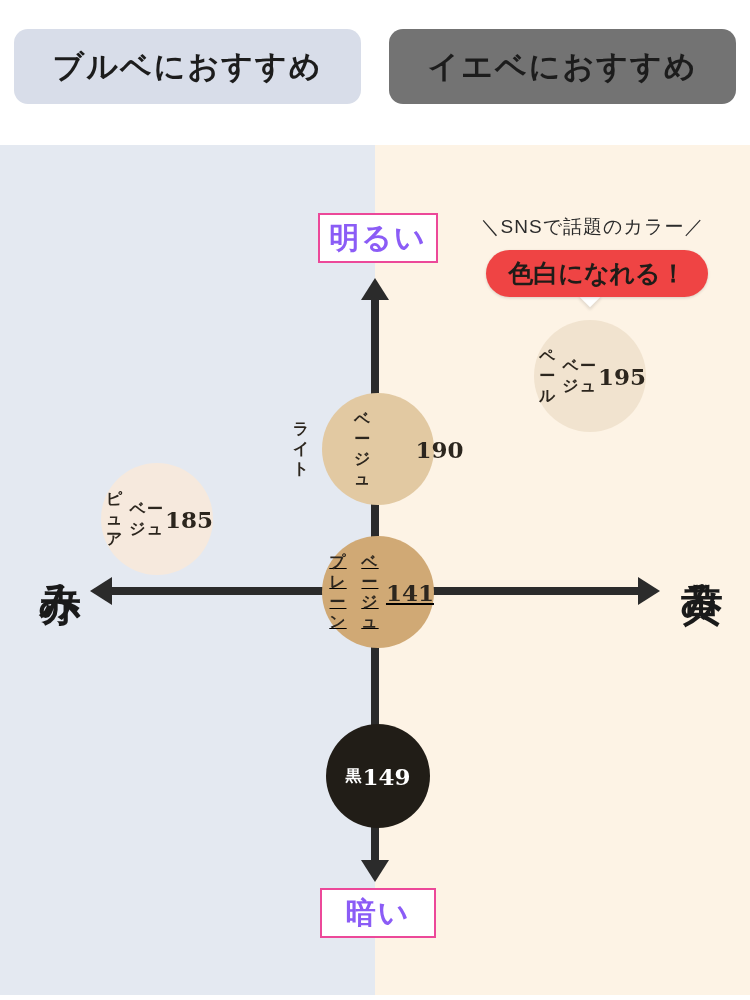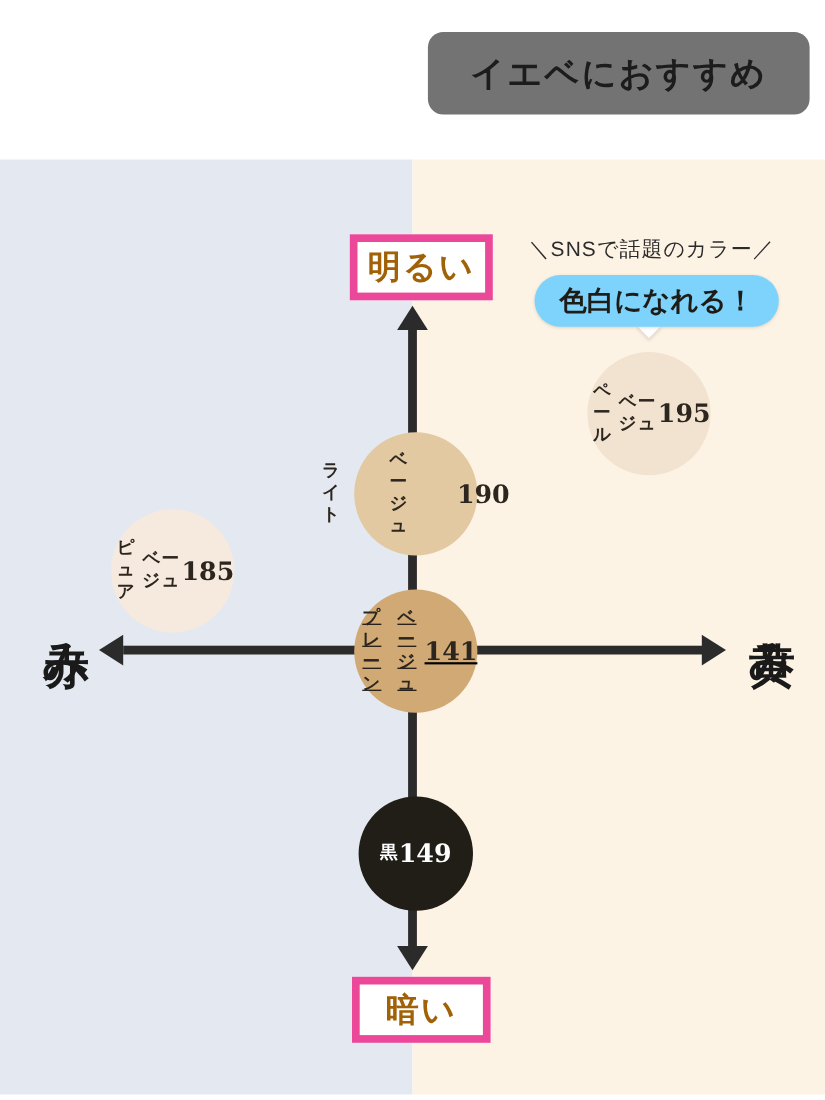--- a/index.html
+++ b/index.html
@@ -22,36 +22,36 @@
   
   .v-line{position:absolute;left:371px;top:296px;width:8px;height:564px;background:#2b2b2b;}
   .h-line{position:absolute;left:112px;top:587px;width:528px;height:8px;background:#2b2b2b;}
   .tri{position:absolute;width:0;height:0;}
   .tri-up{left:361px;top:278px;border-left:14px solid transparent;border-right:14px solid transparent;border-bottom:22px solid #2b2b2b;}
   .tri-down{left:361px;top:860px;border-left:14px solid transparent;border-right:14px solid transparent;border-top:22px solid #2b2b2b;}
   .tri-left{left:90px;top:577px;border-top:14px solid transparent;border-bottom:14px solid transparent;border-right:22px solid #2b2b2b;}
   .tri-right{left:638px;top:577px;border-top:14px solid transparent;border-bottom:14px solid transparent;border-left:22px solid #2b2b2b;}
 
   
-  .axis-box{position:absolute;background:#ffffff;border:7px solid #ec4899;
+  .axis-box{position:absolute;background:#ffffff;border:2px solid #ec4899;
             display:flex;align-items:center;justify-content:center;
-            font-size:30px;font-weight:bold;color:#a16207;letter-spacing:2px;}
+            font-size:30px;font-weight:bold;color:#8b5cf6;letter-spacing:2px;}
   .axis-top{left:318px;top:213px;width:116px;height:46px;}
   .axis-bottom{left:320px;top:888px;width:112px;height:46px;}
 
   
   .axis-side{position:absolute;writing-mode:vertical-rl;text-orientation:upright;
              font-size:42px;font-weight:bold;color:#1a1a1a;letter-spacing:4px;}
   .axis-red{left:32px;top:550px;}
   .axis-yellow{left:674px;top:550px;}
 
   
   .sns-caption{position:absolute;left:460px;top:214px;width:265px;text-align:center;
                font-size:19px;color:#2b2b2b;letter-spacing:1px;}
-  .bubble{position:absolute;left:486px;top:250px;width:222px;height:47px;background:#7dd3fc;
+  .bubble{position:absolute;left:486px;top:250px;width:222px;height:47px;background:#ef4444;
           border-radius:24px;display:flex;align-items:center;justify-content:center;
           font-family:"DejaVu Serif",serif;font-size:25px;font-weight:bold;color:#1f1c18;
           box-shadow:0 1px 3px rgba(0,0,0,0.15);z-index:3;}
   .bubble-tail{position:absolute;left:582px;top:288px;width:16px;height:16px;background:#ffffff;
                transform:rotate(45deg);box-shadow:2px 2px 3px rgba(0,0,0,0.10);z-index:2;}
 
   
   .dot{position:absolute;border-radius:50%;display:flex;flex-direction:row;
        align-items:center;justify-content:center;text-align:center;z-index:4;}
   .dot-name{font-size:16px;font-weight:bold;color:#2c261e;line-height:20px;letter-spacing:1px;}
@@ -61,20 +61,21 @@
   .dot-pure {left:101px;top:463px;width:112px;height:112px;}
   .dot-plain{left:322px;top:536px;width:112px;height:112px;}
   .dot-black{left:326px;top:724px;width:104px;height:104px;}
   .dot-black .dot-name,.dot-black .dot-num{color:#ffffff;}
 </style>
 </head>
 <body>
 
 <div class="page">
 
+  <div class="badge badge-left" style="background-color: rgb(216, 221, 233);">ブルベにおすすめ</div>
   <div class="badge badge-right" style="background-color: #737373;">イエベにおすすめ</div>
 
   <div class="chart">
     <div class="bg-half bg-cool" style="background-color: rgb(228, 233, 241);"></div>
     <div class="bg-half bg-warm" style="background-color: rgb(253, 243, 229);"></div>
   </div>
 
   <div class="v-line" style="background-color: rgb(43, 43, 43);"></div>
   <div class="h-line" style="background-color: rgb(43, 43, 43);"></div>
   <div class="tri tri-up"></div>

